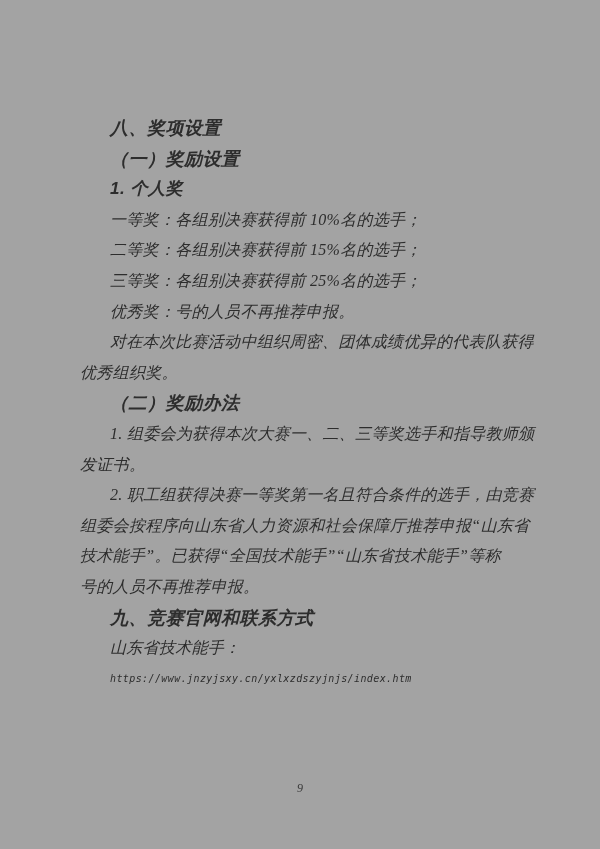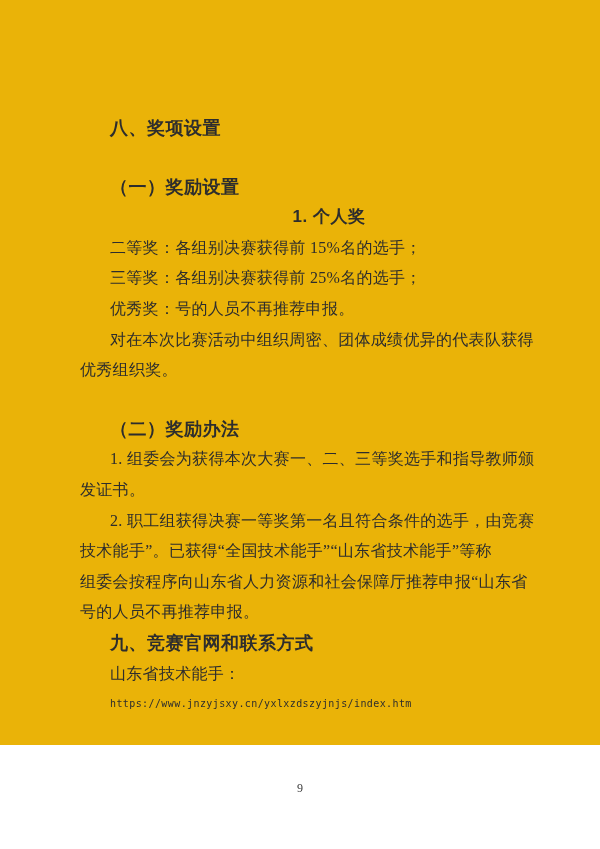--- a/index.html
+++ b/index.html
@@ -7,22 +7,23 @@
     width: 600px;
     height: 849px;
     background: #ffffff;
     font-family: "Liberation Serif", "DejaVu Serif", serif;
     color: #2d2d2d;
     overflow: hidden;
   }
   .page {
     position: relative;
     width: 600px;
-    height: 745px;
-    background: #eab308;
+    height: 849px;
+    background: #a3a3a3;
+    font-style: italic;
   }
   .content {
     position: absolute;
     left: 80px;
     top: 113px;
     width: 468px;
   }
   .line {
     display: block;
     height: 30.6px;
@@ -36,28 +37,26 @@
     font-family: "Liberation Sans", "DejaVu Sans", sans-serif;
     font-weight: bold;
     font-size: 18px;
     letter-spacing: 0.5px;
   }
   .h2 {
     font-family: "Liberation Serif", "DejaVu Serif", serif;
     font-weight: bold;
     font-size: 18px;
     letter-spacing: 0.5px;
-    margin-top: 28px;
   }
   .h3 {
     font-family: "Liberation Sans", "DejaVu Sans", sans-serif;
     font-weight: bold;
     font-size: 17px;
     letter-spacing: 0.5px;
-    text-align: center;
   }
   .url {
     font-family: "DejaVu Sans Mono", "Liberation Mono", monospace;
     font-size: 10px;
     letter-spacing: 0.4px;
   }
   .page-number {
     position: absolute;
     left: 0;
     top: 781px;
@@ -70,35 +69,36 @@
 </head>
 <body>
 
 <div class="page">
   <div class="content">
 
     <p class="line h1 indent">八、奖项设置</p>
     <p class="line h2 indent">（一）奖励设置</p>
     <p class="line h3 indent">1. 个人奖</p>
 
+    <p class="line indent">一等奖：各组别决赛获得前 10%名的选手；</p>
     <p class="line indent">二等奖：各组别决赛获得前 15%名的选手；</p>
     <p class="line indent">三等奖：各组别决赛获得前 25%名的选手；</p>
     <p class="line indent">优秀奖：号的人员不再推荐申报。</p>
 
     <p class="line indent">对在本次比赛活动中组织周密、团体成绩优异的代表队获得</p>
     <p class="line">优秀组织奖。</p>
 
     <p class="line h2 indent">（二）奖励办法</p>
 
     <p class="line indent">1. 组委会为获得本次大赛一、二、三等奖选手和指导教师颁</p>
     <p class="line">发证书。</p>
 
     <p class="line indent">2. 职工组获得决赛一等奖第一名且符合条件的选手，由竞赛</p>
+    <p class="line">组委会按程序向山东省人力资源和社会保障厅推荐申报“山东省</p>
     <p class="line">技术能手”。已获得“全国技术能手”“山东省技术能手”等称</p>
-    <p class="line">组委会按程序向山东省人力资源和社会保障厅推荐申报“山东省</p>
     <p class="line">号的人员不再推荐申报。</p>
 
 
     <p class="line h1 indent">九、竞赛官网和联系方式</p>
     <p class="line indent">山东省技术能手：</p>
     <p class="line url indent">https://www.jnzyjsxy.cn/yxlxzdszyjnjs/index.htm</p>
 
   </div>
 
   <div class="page-number">9</div>

